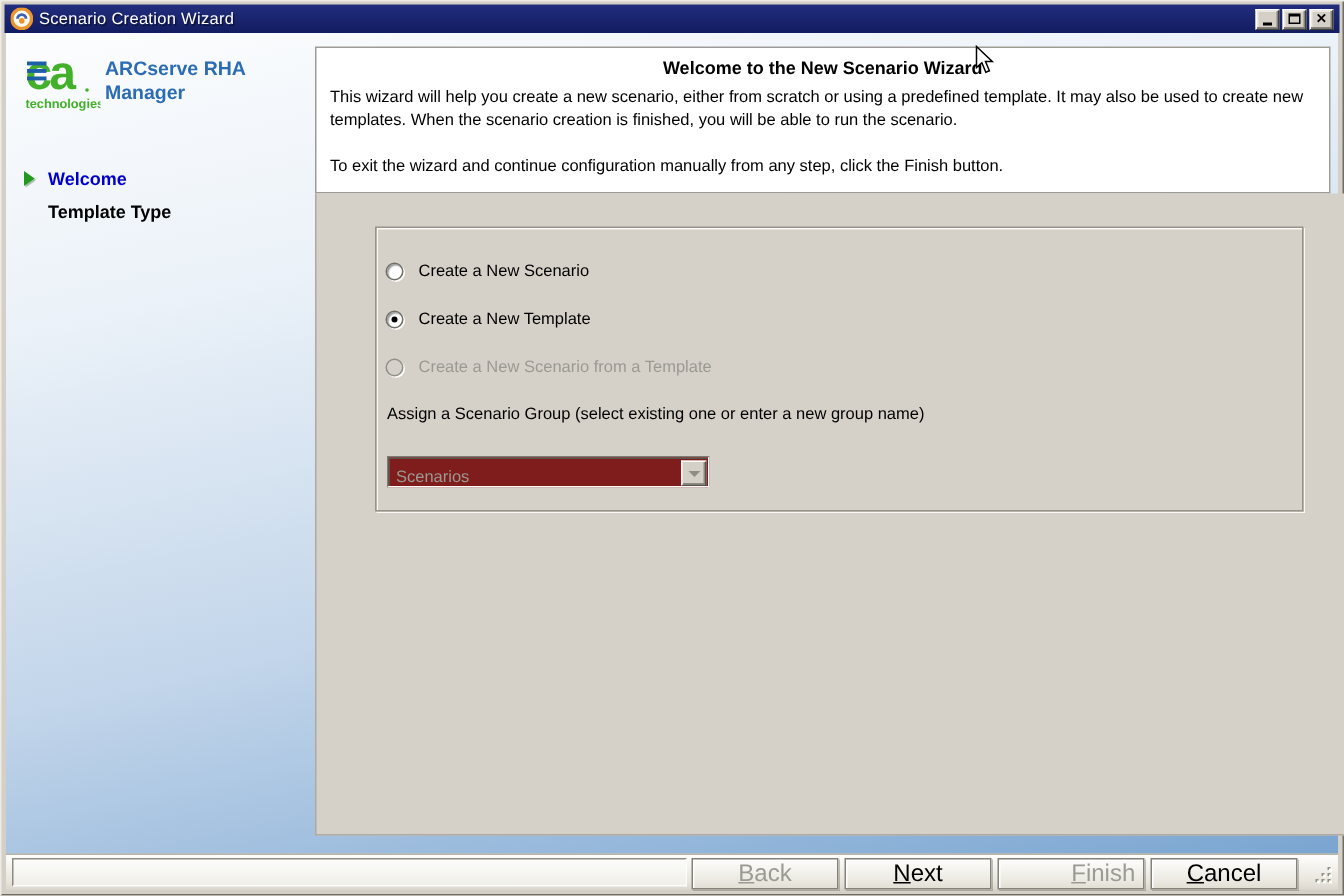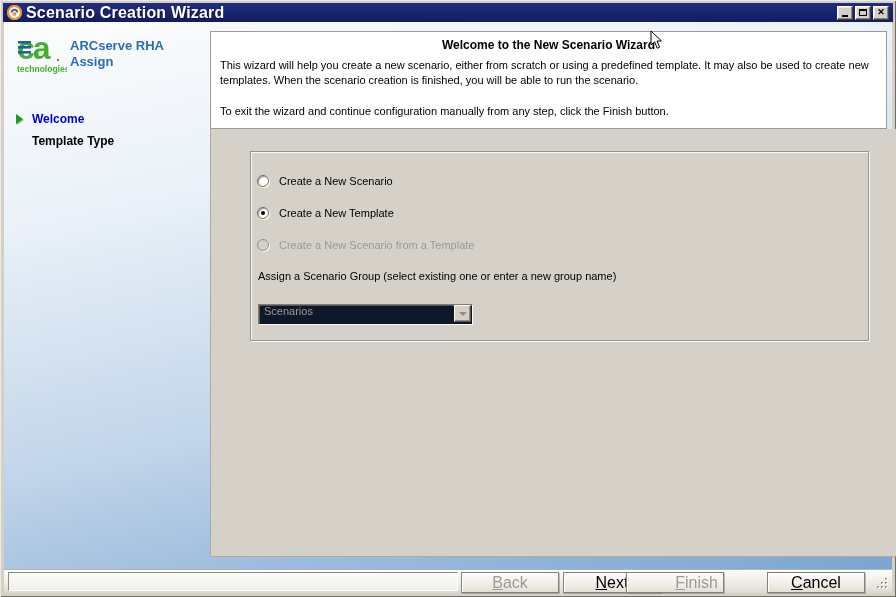--- a/index.html
+++ b/index.html
@@ -8,21 +8,21 @@
 
   
   .frame { position:absolute; inset:0; background:#d4d0c8;
            box-shadow: inset 1px 1px 0 #eeebe4, inset -1px -1px 0 #6f6c64; }
 
   
   .titlebar { position:absolute; left:3px; right:3px; top:3px; height:19px;
               background:linear-gradient(#222e7e, #121c60);
               display:flex; align-items:center; padding:0 4px; }
   .app-icon { width:15px; height:15px; margin-right:4px; flex:0 0 auto; }
-  .title-text { color:#fff; font-size:16px; font-weight:bold; letter-spacing:0.2px;
+  .title-text { color:#fff; font-size:11px; font-weight:normal; letter-spacing:0.2px;
                 text-shadow:1px 1px 0 rgba(0,0,0,0.45); flex:1; }
   .caption-btns { display:flex; gap:2px; }
   .cap-btn { width:16px; height:14px; background:#d4d0c8; position:relative;
              border:1px solid; border-color:#ffffff #404040 #404040 #ffffff;
              box-shadow: inset -1px -1px 0 #87837a, inset 1px 1px 0 #ece9e2;
              display:flex; align-items:center; justify-content:center; }
   .glyph-min { width:6px; height:2px; background:#000; margin-top:7px; }
   .glyph-max { width:8px; height:7px; border:1px solid #000; border-top:2px solid #000; }
   .glyph-close { font-size:9px; font-weight:bold; color:#000; line-height:1; }
 
@@ -58,42 +58,42 @@
   .opt-row { position:absolute; left:6px; height:16px; display:flex; align-items:center; }
   .row0 { top:21px; } .row1 { top:53px; } .row2 { top:85px; }
   .radio { width:12px; height:12px; border-radius:50%; background:#fff; position:relative; flex:0 0 auto;
            border:1px solid #6e6e68; box-shadow: inset 1px 1px 1px rgba(70,70,70,0.55), 1px 1px 0 #fbfaf7; }
   .radio .dot { display:none; position:absolute; left:3px; top:3px; width:4px; height:4px; border-radius:50%; background:#000; }
   .radio.checked .dot { display:block; }
   .opt-label { font-size:11px; color:#000; margin-left:10px; white-space:nowrap; }
   .opt-row.disabled .radio { background:#d5d1c9; border-color:#8f8f89; box-shadow:1px 1px 0 #fbfaf7; }
   .opt-row.disabled .opt-label { color:#9a9a93; }
   .assign-label { position:absolute; left:7px; top:118px; font-size:11px; color:#000; white-space:nowrap; }
-  .combo { position:absolute; left:7px; top:152px; width:215px; height:21px; background:#0f172a;
+  .combo { position:absolute; left:7px; top:152px; width:215px; height:21px; background:#7f1d1d;
            border:1px solid; border-color:#7e7a74 #fbfaf7 #fbfaf7 #7e7a74;
-           box-shadow: inset 1px 1px 0 #57544e; display:flex; align-items:flex-start; }
+           box-shadow: inset 1px 1px 0 #57544e; display:flex; align-items:flex-end; }
   .combo-value { flex:1; font-size:11px; color:#9a9a93; padding-left:5px; }
   .combo-btn { width:17px; height:17px; margin-right:1px; background:#d4d0c8;
                border:1px solid; border-color:#fbfaf7 #57544e #57544e #fbfaf7;
                box-shadow: inset -1px -1px 0 #8d8a82; display:flex; align-items:center; justify-content:center; }
   .combo-arrow { width:0; height:0; border-left:4px solid transparent; border-right:4px solid transparent;
                  border-top:4px solid #8e8e86; }
 
   
   .bottombar { position:absolute; left:4px; right:4px; bottom:4px; height:24px;
                background:linear-gradient(#fefefd, #e8e5dc 75%, #dcd8cf);
                border-top:1px solid #b7b3aa; }
   .status-well { position:absolute; left:4px; top:2px; width:450px; height:19px;
                  background:linear-gradient(#fcfcfb, #f0efe9);
                  border:1px solid; border-color:#8f8c84 #fdfdfc #fdfdfc #8f8c84; }
   .btn { position:absolute; top:2px; width:98px; height:21px;
          background:linear-gradient(#fdfdfc, #eceae2 70%, #e2dfd5);
          border:1px solid #83817a; box-shadow: inset 1px 1px 0 #ffffff, 1px 1px 0 rgba(90,88,80,0.35);
          display:flex; align-items:center; justify-content:center; }
-  .btn-back { left:457px; } .btn-next { left:559px; } .btn-finish { left:622px;padding-left:43px; } .btn-cancel { left:763px; }
+  .btn-back { left:457px; } .btn-next { left:559px; } .btn-finish { left:661px;padding-left:43px; } .btn-cancel { left:763px; }
   .btn .lbl { display:block; font-size:16px; color:#000; }
   .btn .lbl::first-letter { text-decoration:underline; }
   .btn.disabled .lbl { color:#9b9b94; }
   .grip { position:absolute; right:3px; bottom:3px; width:14px; height:14px; }
   .grip::before { content:""; position:absolute; left:2px; top:10px; width:2px; height:2px; background:#938f82;
                   box-shadow:4px 0 #938f82, 8px 0 #938f82, 8px -4px #938f82, 8px -8px #938f82, 4px -4px #938f82; }
   .grip::after { content:""; position:absolute; left:3px; top:11px; width:2px; height:2px; background:#fdfdfc;
                  box-shadow:4px 0 #fdfdfc, 8px 0 #fdfdfc, 8px -4px #fdfdfc, 8px -8px #fdfdfc, 4px -4px #fdfdfc; }
 
   
@@ -130,21 +130,21 @@
       <svg class="logo" width="50" height="44" viewBox="0 0 50 44">
         <text x="0" y="27" font-family="Liberation Sans, sans-serif" font-size="32" font-weight="bold" letter-spacing="-2" fill="#43b02a">ca</text>
         <rect x="1" y="9" width="13" height="2.6" fill="#1f5fa8"></rect>
         <rect x="1" y="14" width="13" height="2.6" fill="#1f5fa8"></rect>
         <rect x="1" y="19" width="13" height="2.6" fill="#1f5fa8"></rect>
         <circle cx="41" cy="28" r="1.2" fill="#43b02a"></circle>
         <text x="0" y="40" font-family="Liberation Sans, sans-serif" font-size="8.5" font-weight="bold" fill="#43b02a">technologies</text>
       </svg>
       <div class="product">
         <div>ARCserve RHA</div>
-        <div>Assign</div>
+        <div>Manager</div>
       </div>
       <div class="steps">
         <div class="step active">
           <span class="arrow"></span>
           <span>Welcome</span>
         </div>
         <div class="step">
           <span class="arrow"></span>
           <span>Template Type</span>
         </div>

